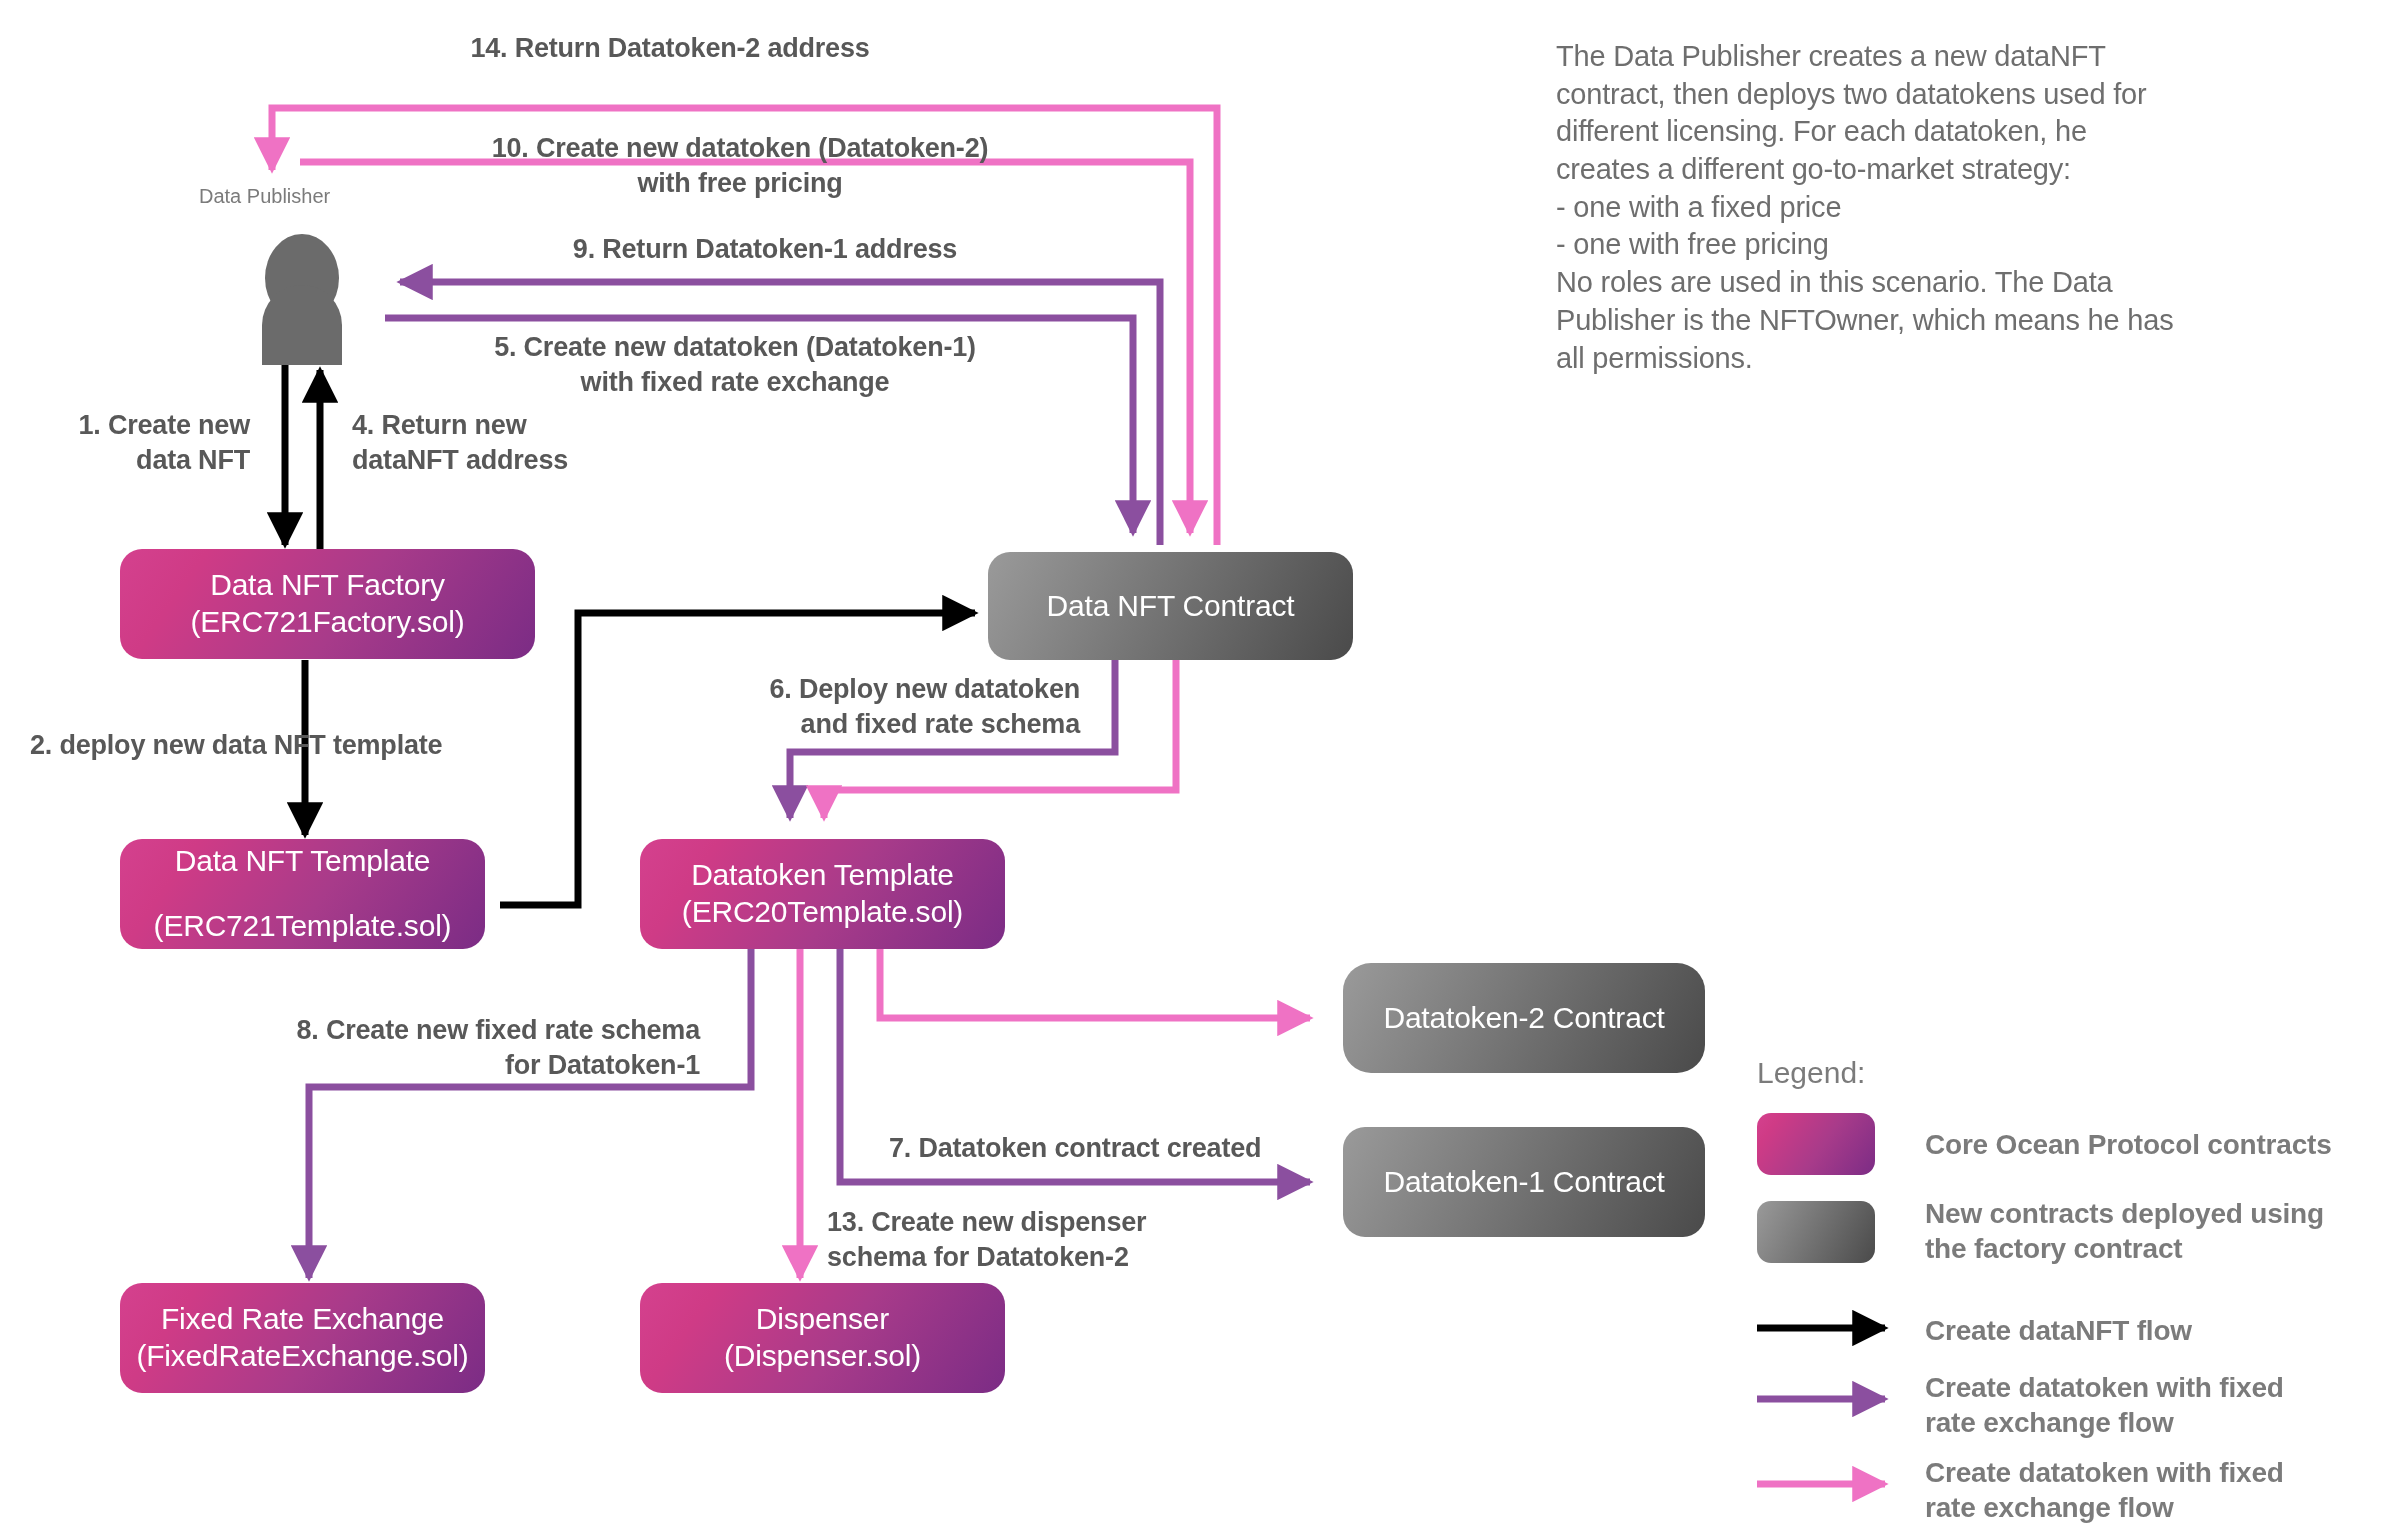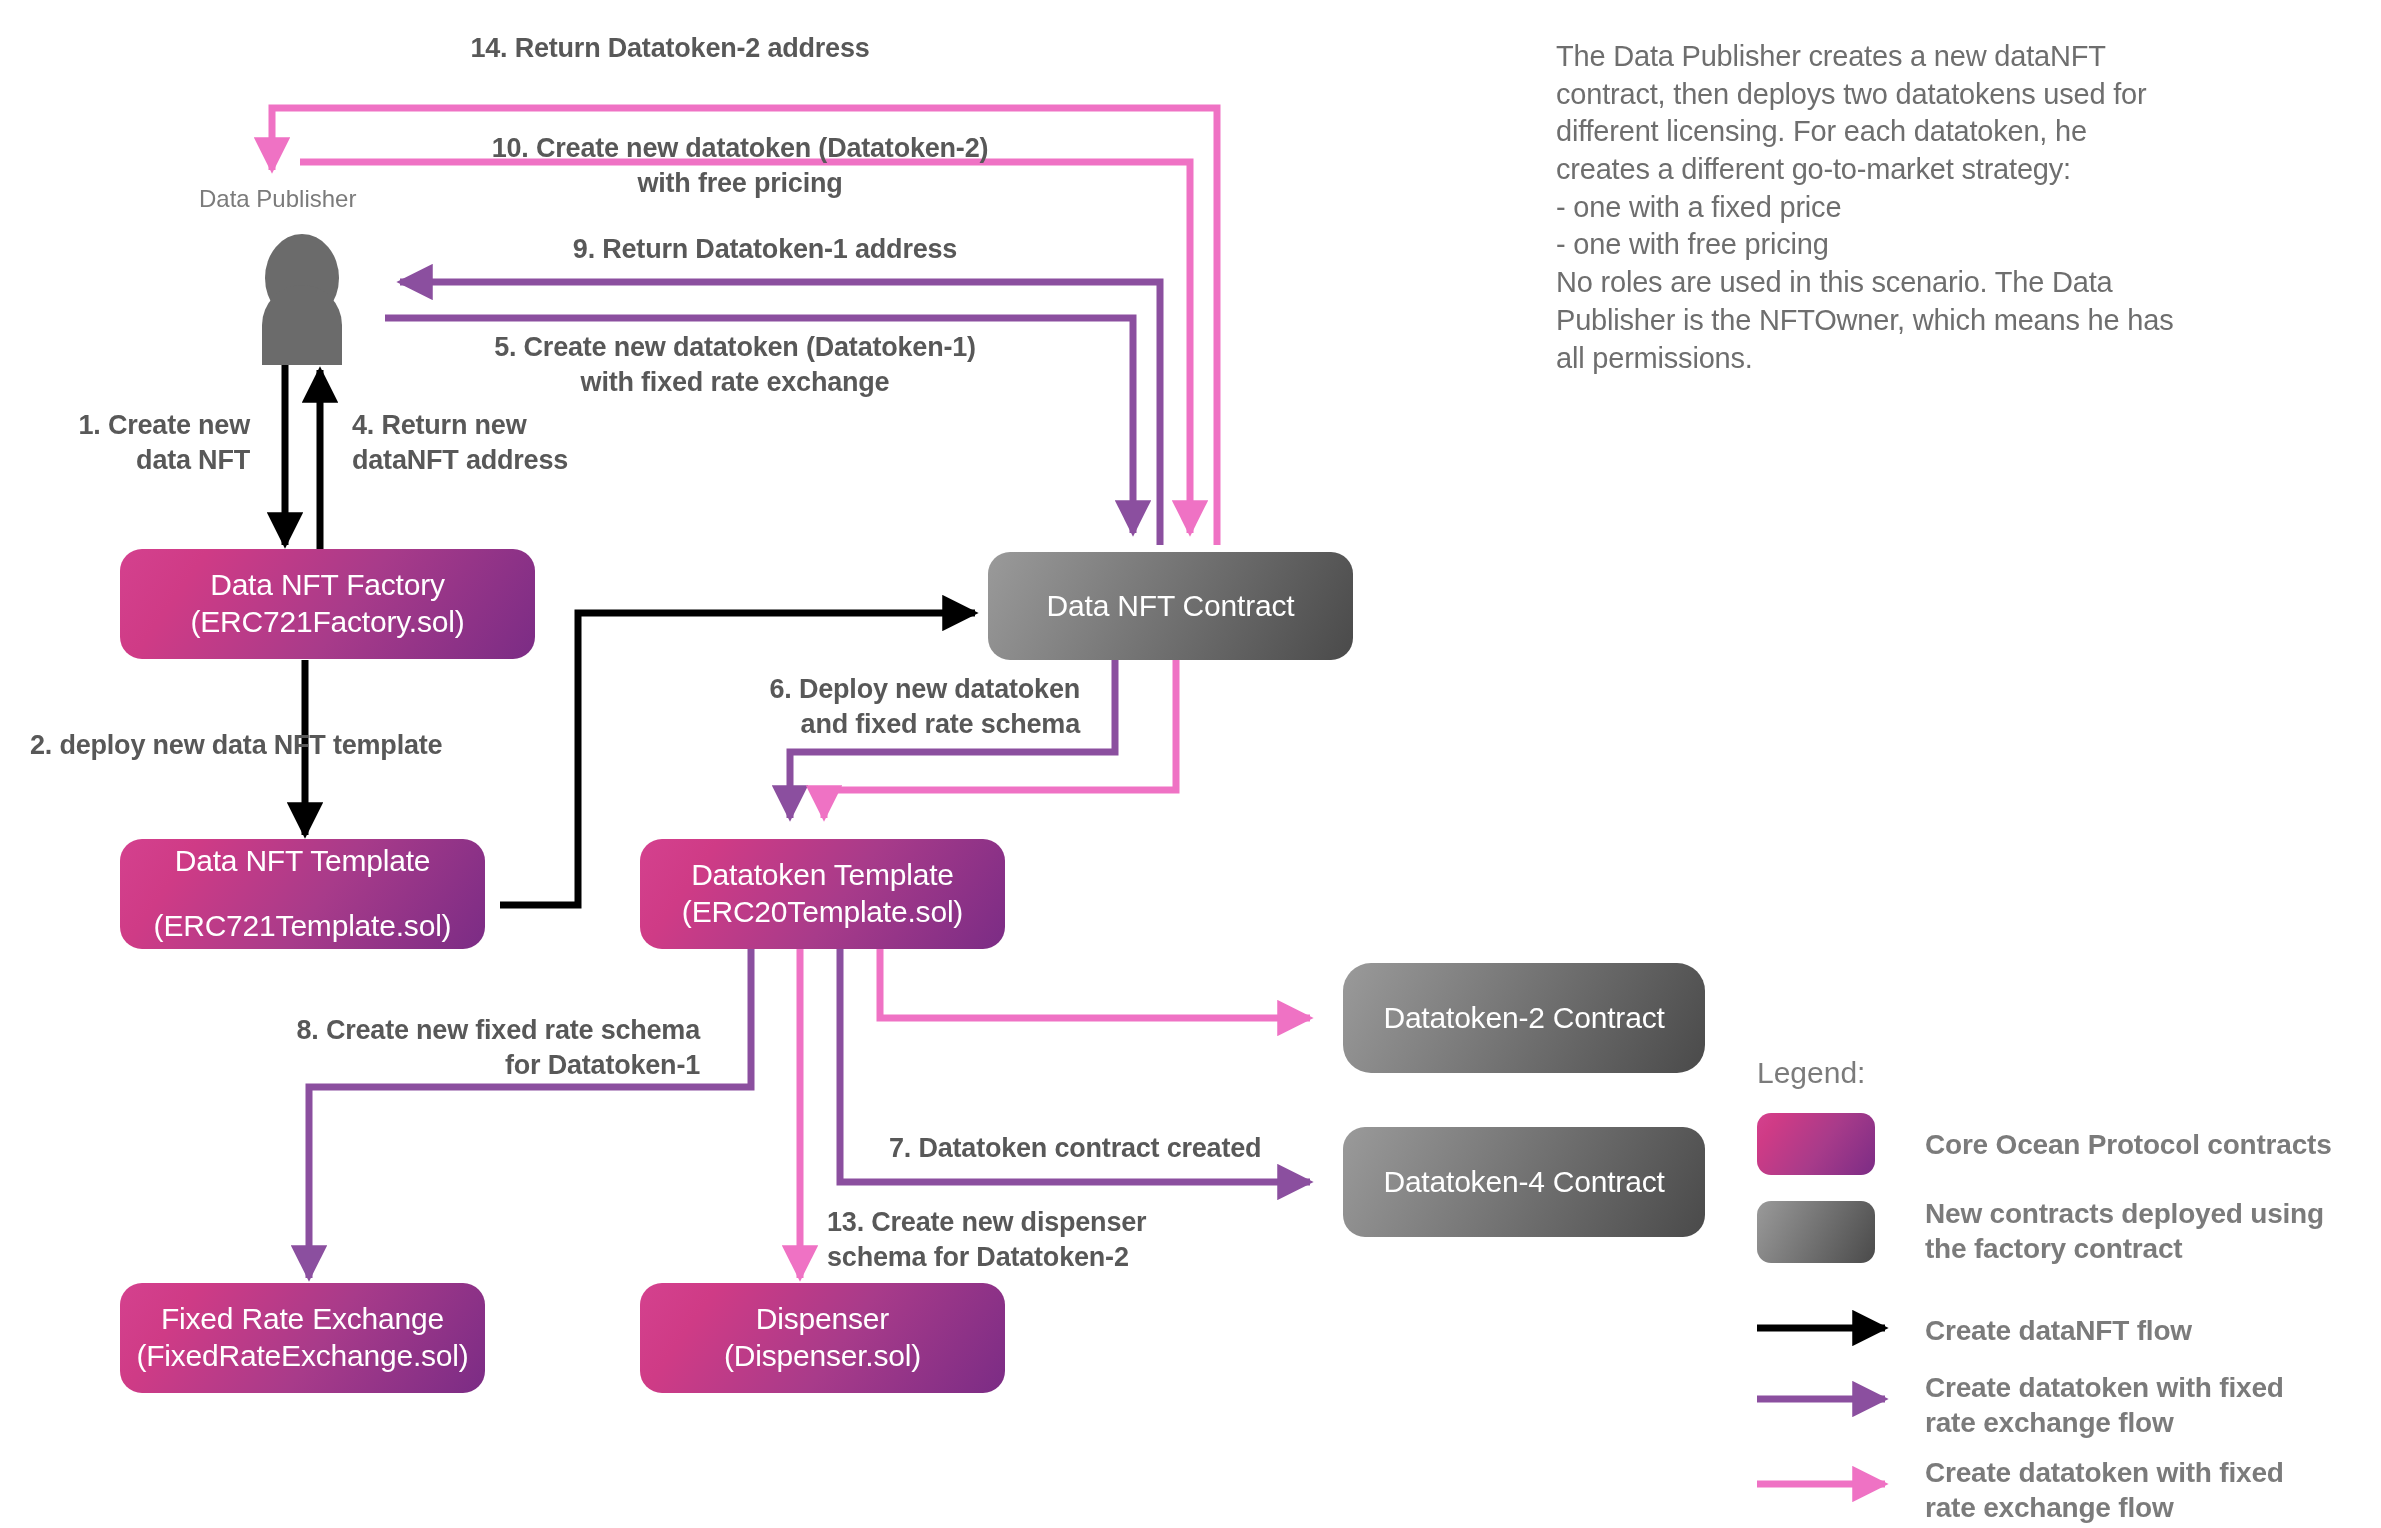--- a/index.html
+++ b/index.html
@@ -61,21 +61,21 @@
     letter-spacing: -0.2px;
     white-space: pre-line;
   }
   .step.right { text-align: right; }
   .step.left  { text-align: left; }
   .step.center{ text-align: center; }
   
   .person-label {
     position: absolute;
     color: #7b7b7b;
-    font-size: 24px;
+    font-size: 20px;
     font-weight: 400;
     letter-spacing: 0px;
     white-space: nowrap;
   }
   
   .description {
     position: absolute;
     color: #6e6e6e;
     font-size: 29px;
     font-weight: 400;
@@ -200,21 +200,21 @@
 
   <div class="node deployed" style="left:988px; top:552px; width:365px; height:108px;">
     <span class="ln">Data NFT Contract</span>
   </div>
 
   <div class="node deployed" style="left:1343px; top:963px; width:362px; height:110px;border-radius:28px;">
     <span class="ln">Datatoken-2 Contract</span>
   </div>
 
   <div class="node deployed" style="left:1343px; top:1127px; width:362px; height:110px;">
-    <span class="ln">Datatoken-4 Contract</span>
+    <span class="ln">Datatoken-1 Contract</span>
   </div>
 
   <div class="step right" style="left:20px; top:408px; width:230px;">1. Create new
 data NFT</div>
 
   <div class="step left" style="left:30px; top:728px; width:540px;">2. deploy new data NFT template</div>
 
 
   <div class="step left" style="left:352px; top:408px; width:300px;">4. Return new
 dataNFT address</div>

